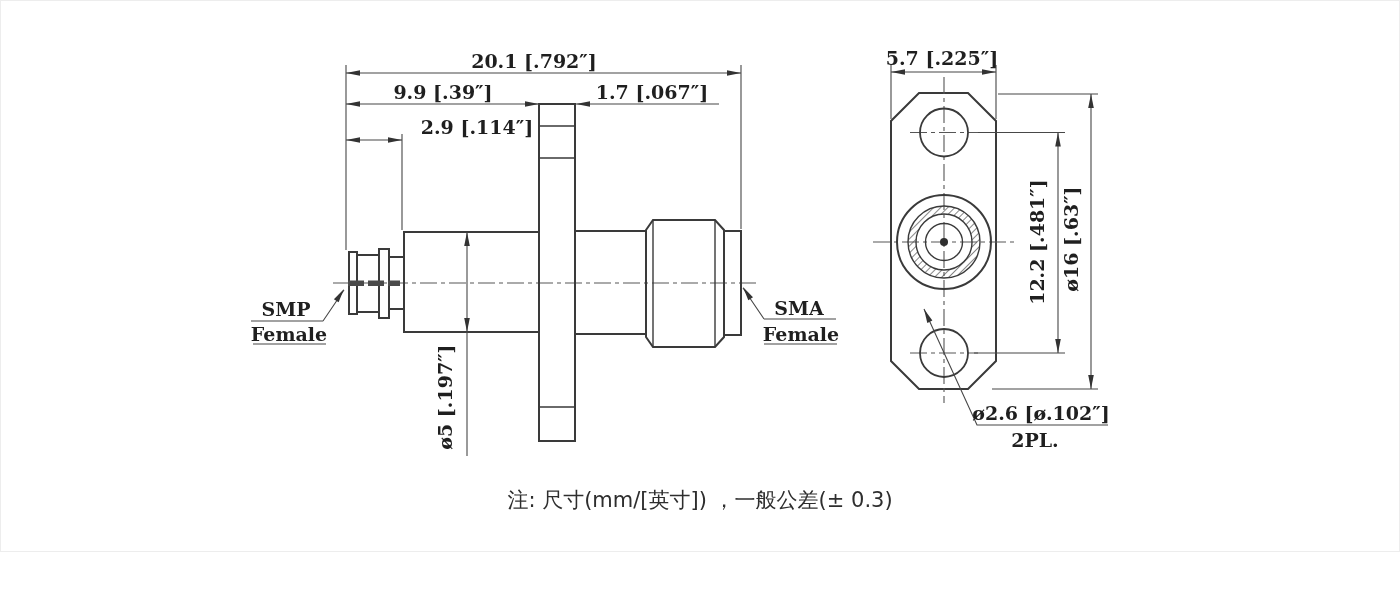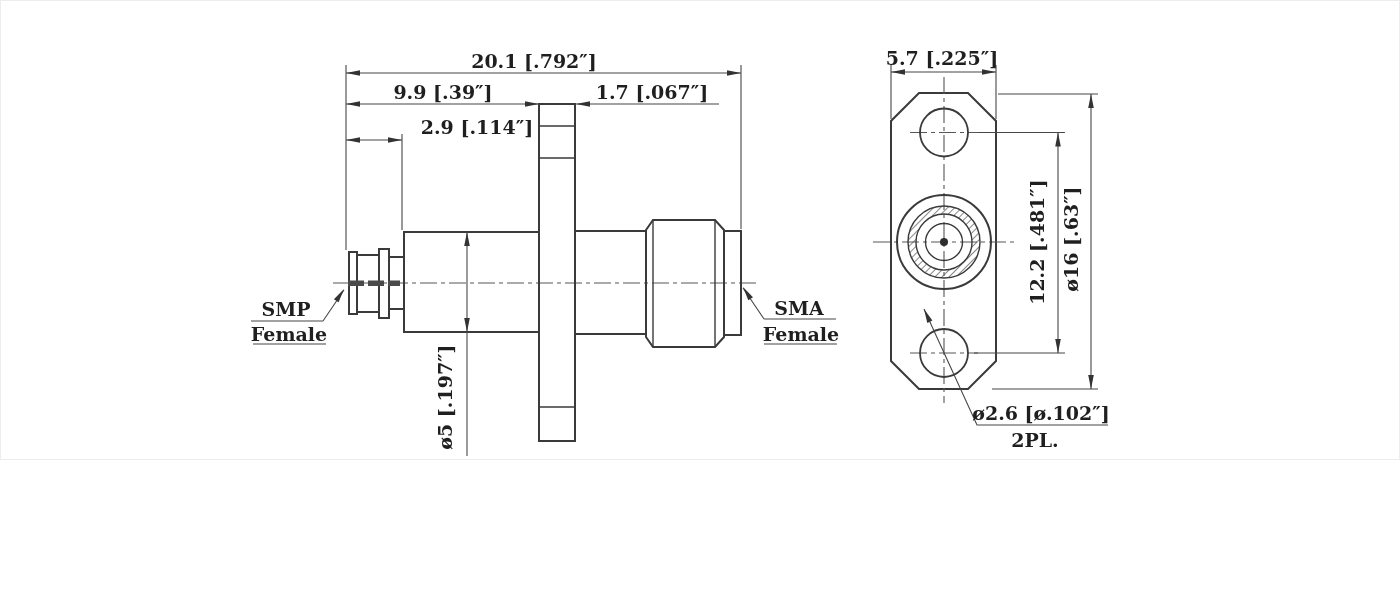--- a/index.html
+++ b/index.html
@@ -1,17 +1,17 @@
 <!DOCTYPE html>
 <html><head>
 <meta charset="utf-8">
 <style>
   html,body{margin:0;padding:0;background:#fff;}
   .stage{
-    position:relative;width:1400px;height:460px;background:#ffffff;
+    position:relative;width:1400px;height:552px;background:#ffffff;
     border:1px solid #ededed;box-sizing:border-box;overflow:hidden;
     font-family:"DejaVu Sans","Liberation Sans",sans-serif;
   }
   .stage svg{position:absolute;left:0;top:0;}
   
   .outline{fill:none;stroke:#3a3a3a;stroke-width:2;stroke-linejoin:miter;}
   .inner{fill:none;stroke:#3a3a3a;stroke-width:1.4;}
   .dim{fill:none;stroke:#474747;stroke-width:1.1;}
   .cl{fill:none;stroke:#565656;stroke-width:1.1;stroke-dasharray:17 4 4 4;}
   .arr{fill:#333;stroke:none;}
@@ -167,14 +167,15 @@
       <g>
         <path class="dim" d="M1107,424 H976 L923,308"></path>
         <polygon class="arr" points="923,308 931.4,319.6 926.3,321.9"></polygon>
         <text class="dtxt" x="1040" y="419" text-anchor="middle">ø2.6 [ø.102″]</text>
         <text class="dtxt" x="1034" y="446" text-anchor="middle">2PL.</text>
       </g>
     </g>
   </svg>
 
   <div class="notes">
+    <div>注: 尺寸(mm/[英寸]) ，一般公差(± 0.3)</div>
   </div>
 </div>
 
 </body></html>

